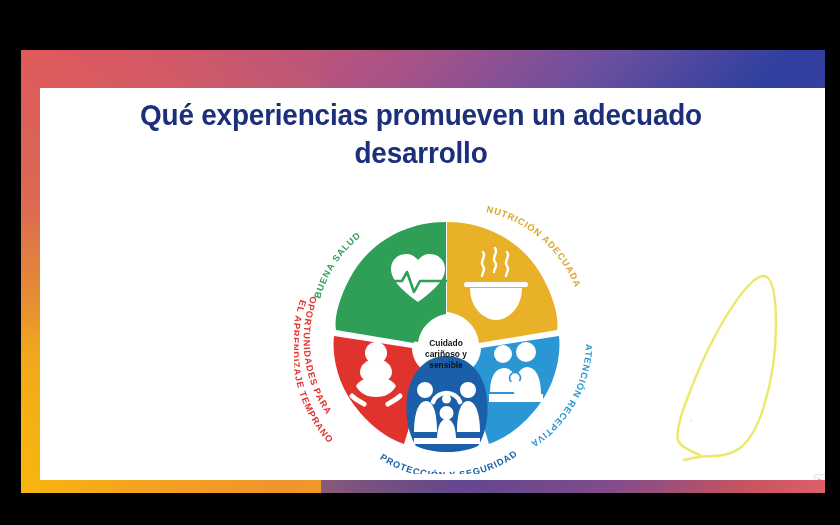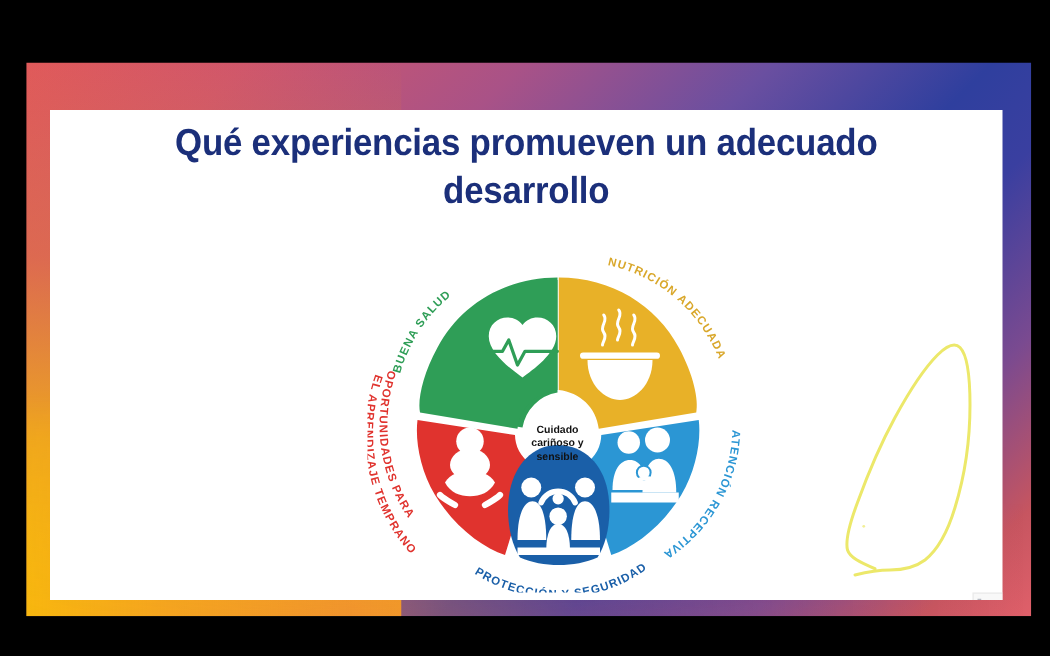--- a/index.html
+++ b/index.html
@@ -87,20 +87,21 @@
 
   
   #slide {
     position: absolute;
     left: 19px;
     top: 38px;
     width: 762px;
     height: 392px;
     background: #ffffff;
     overflow: hidden;
+    padding-left: 36px;
   }
 
   
   #slide-title {
     position: absolute;
     left: 0;
     top: 8px;
     width: 762px;
     text-align: center;
     color: #1b2f7a;

